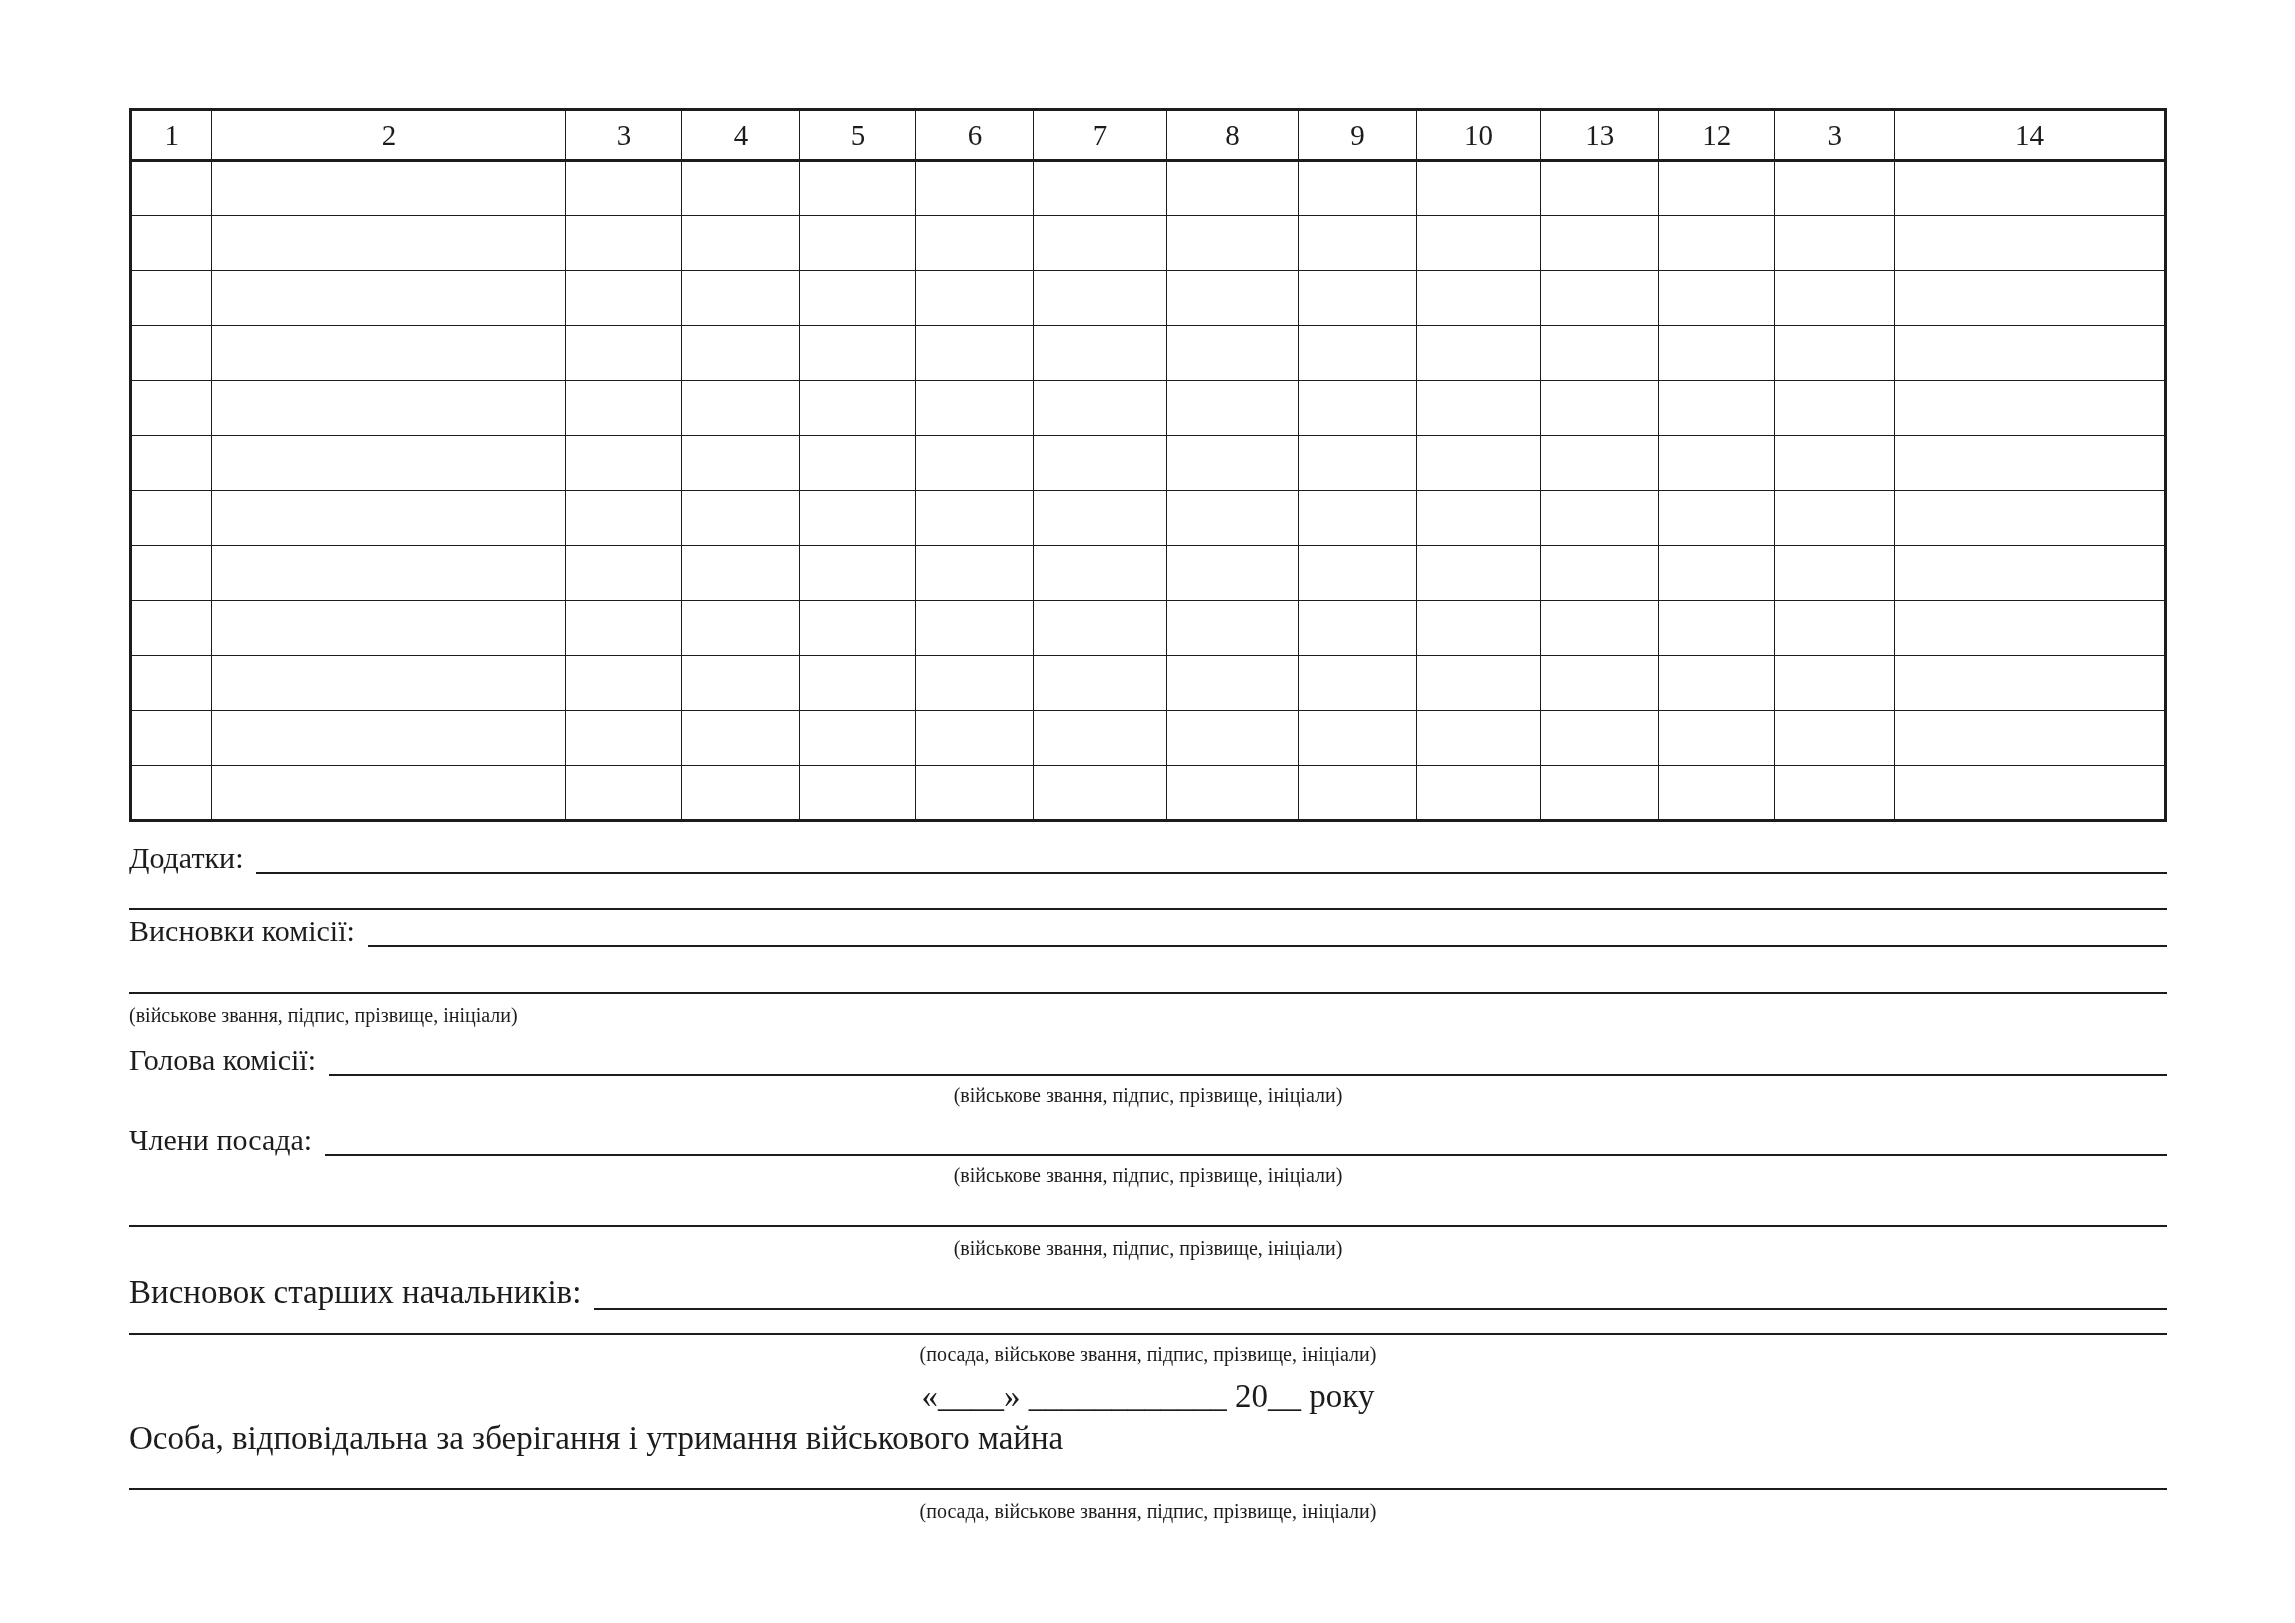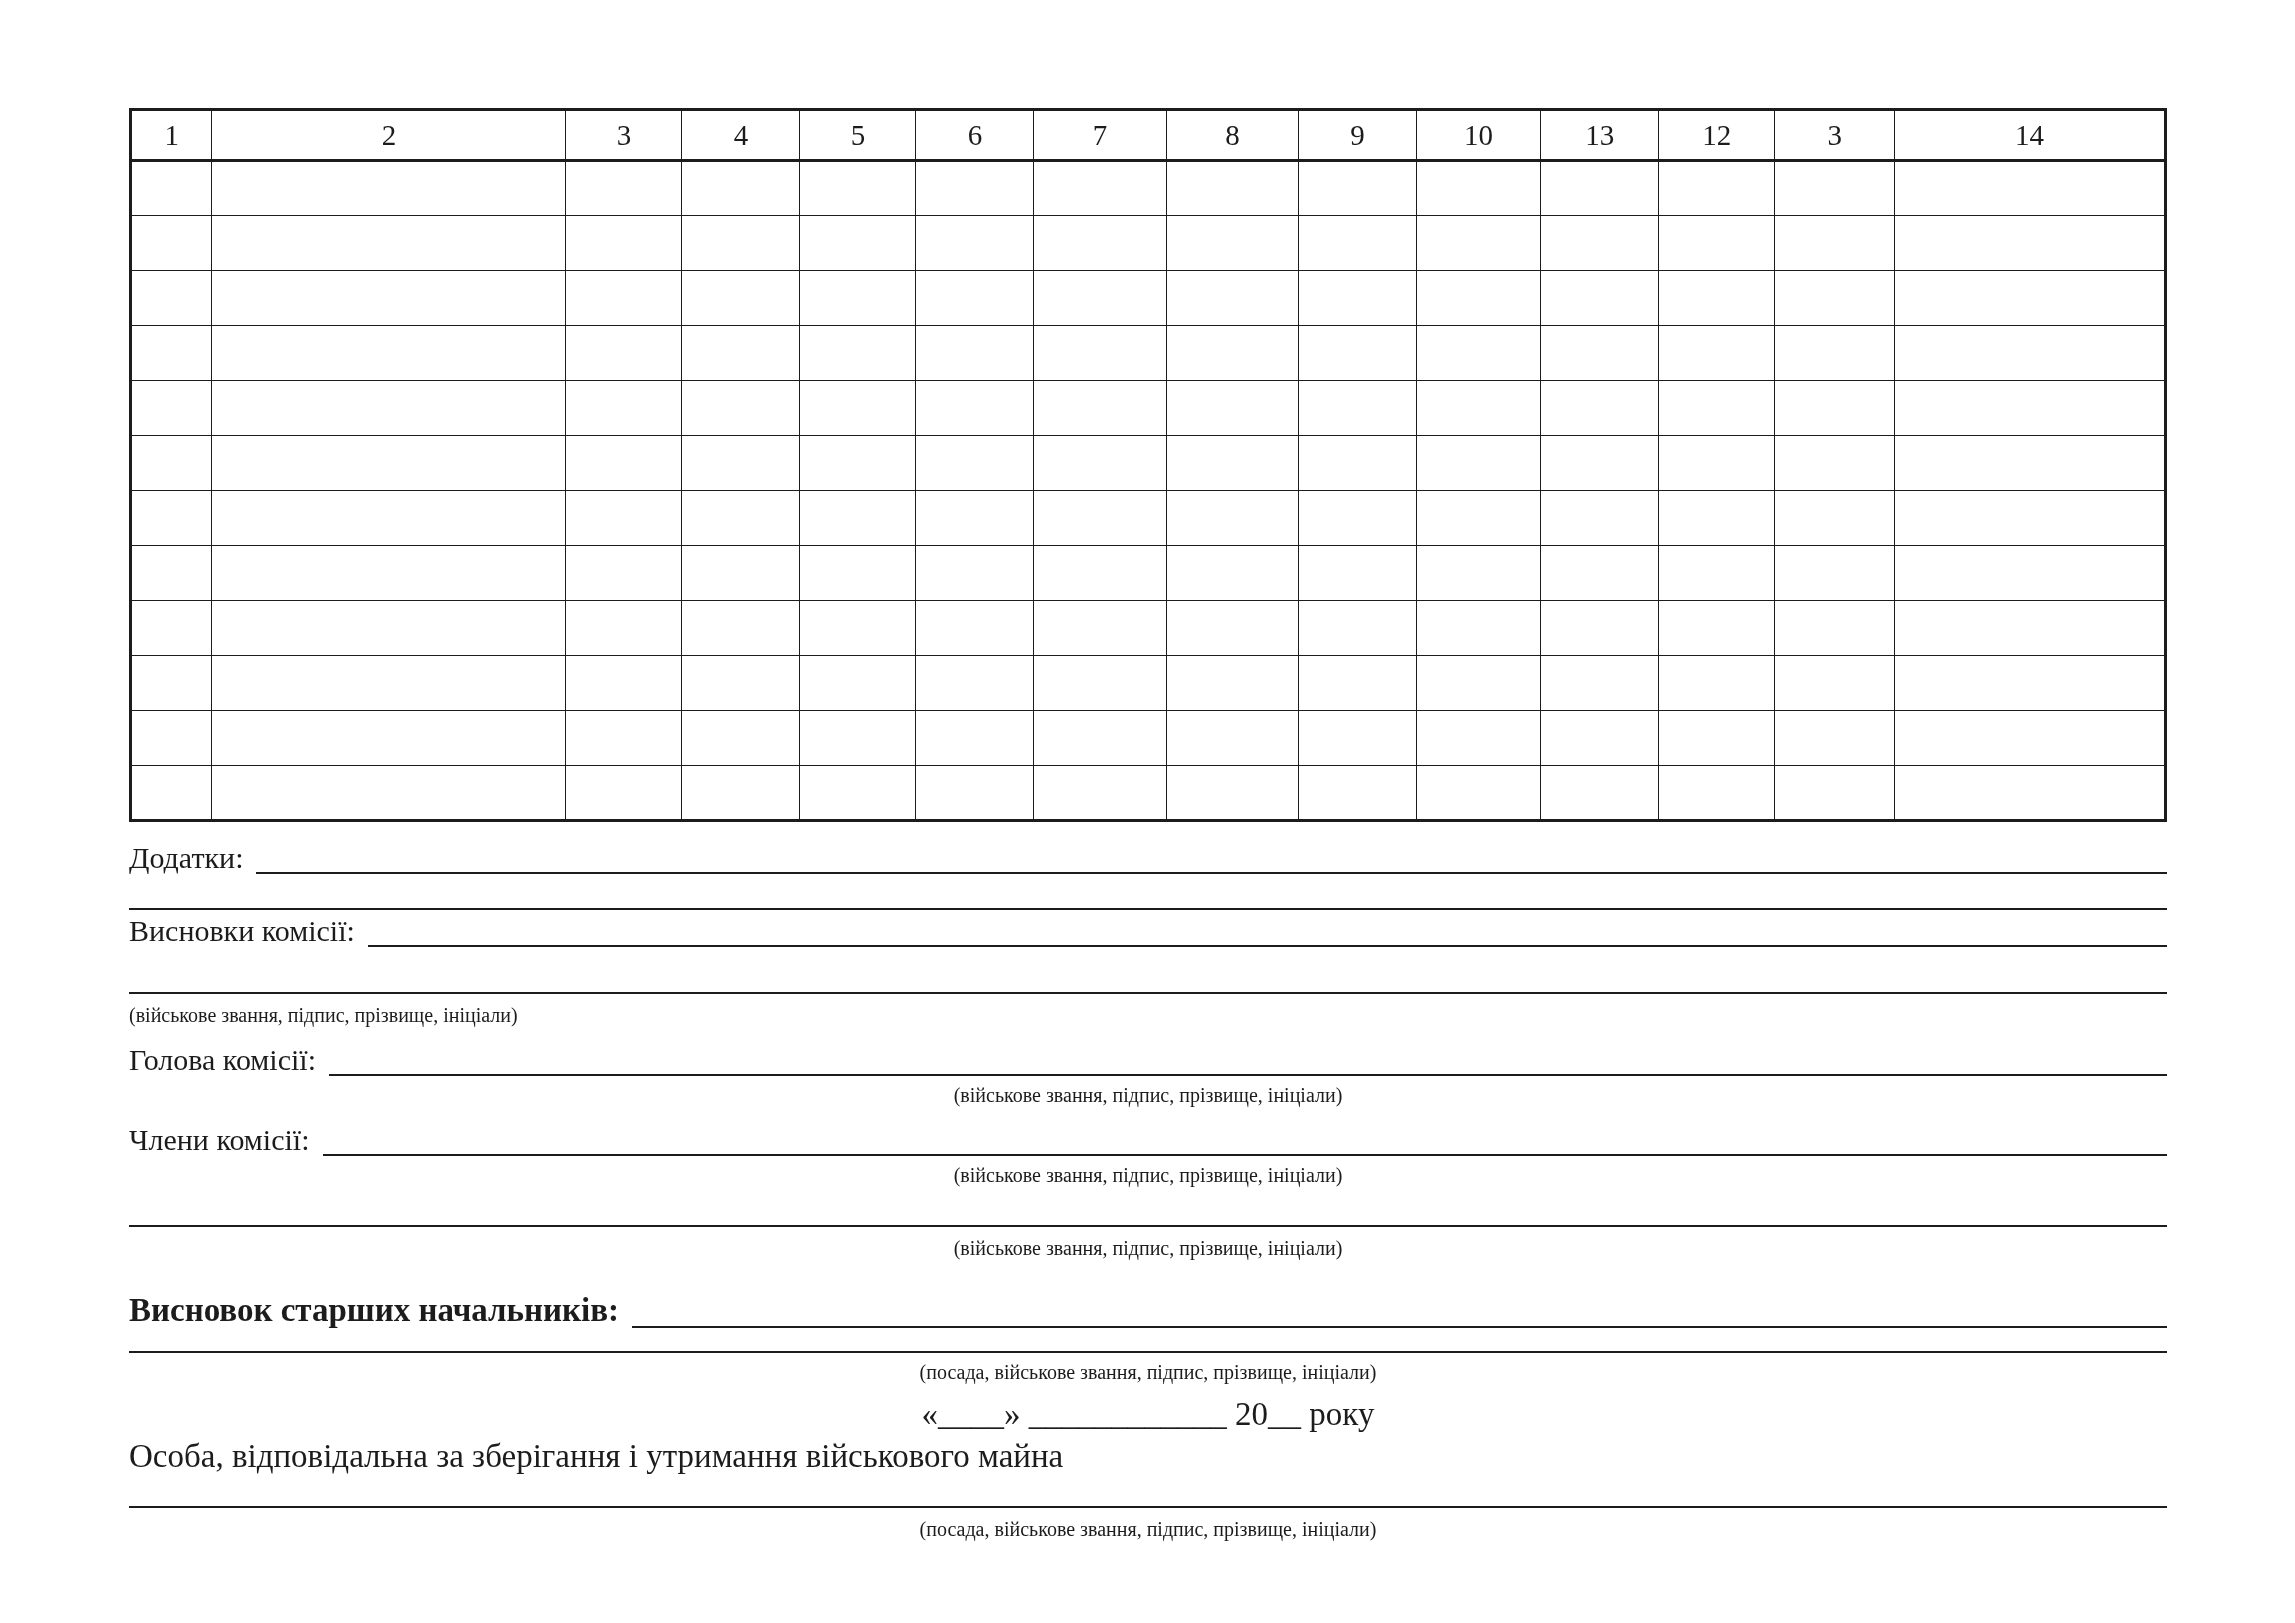--- a/index.html
+++ b/index.html
@@ -71,21 +71,21 @@
     white-space:nowrap;
   }
 
   
   .mt16 { margin-top:14.7px; }
   .mt32 { margin-top:29px; }
   .mt44 { margin-top:40px; }
   .mt8  { margin-top:7.3px;  }
   .mt4  { margin-top:9px;  }
   .mt38 { margin-top:35px; }
-  .mt12 { margin-top:25px;font-weight:bold; }
+  .mt12 { margin-top:7px; }
   .mt20 { margin-top:18.4px; }
   .mt6  { margin-top:5.5px;text-align:center;  }
 </style>
 </head>
 <body>
 
 <div class="page">
 
   <table class="grid">
     <colgroup>
@@ -335,21 +335,21 @@
   <div class="caption left mt8">(військове звання, підпис, прізвище, ініціали)</div>
 
   <div class="frow mt4">
     <span class="lbl">Голова комісії:</span>
     <span class="fill"></span>
   </div>
 
   <div class="caption center">(військове звання, підпис, прізвище, ініціали)</div>
 
   <div class="frow mt4">
-    <span class="lbl">Члени комісії:</span>
+    <span class="lbl">Члени посада:</span>
     <span class="fill"></span>
   </div>
 
   <div class="caption center">(військове звання, підпис, прізвище, ініціали)</div>
 
   <div class="rule mt38"></div>
 
   <div class="caption center mt8">(військове звання, підпис, прізвище, ініціали)</div>
 
   <div class="frow big mt12">

